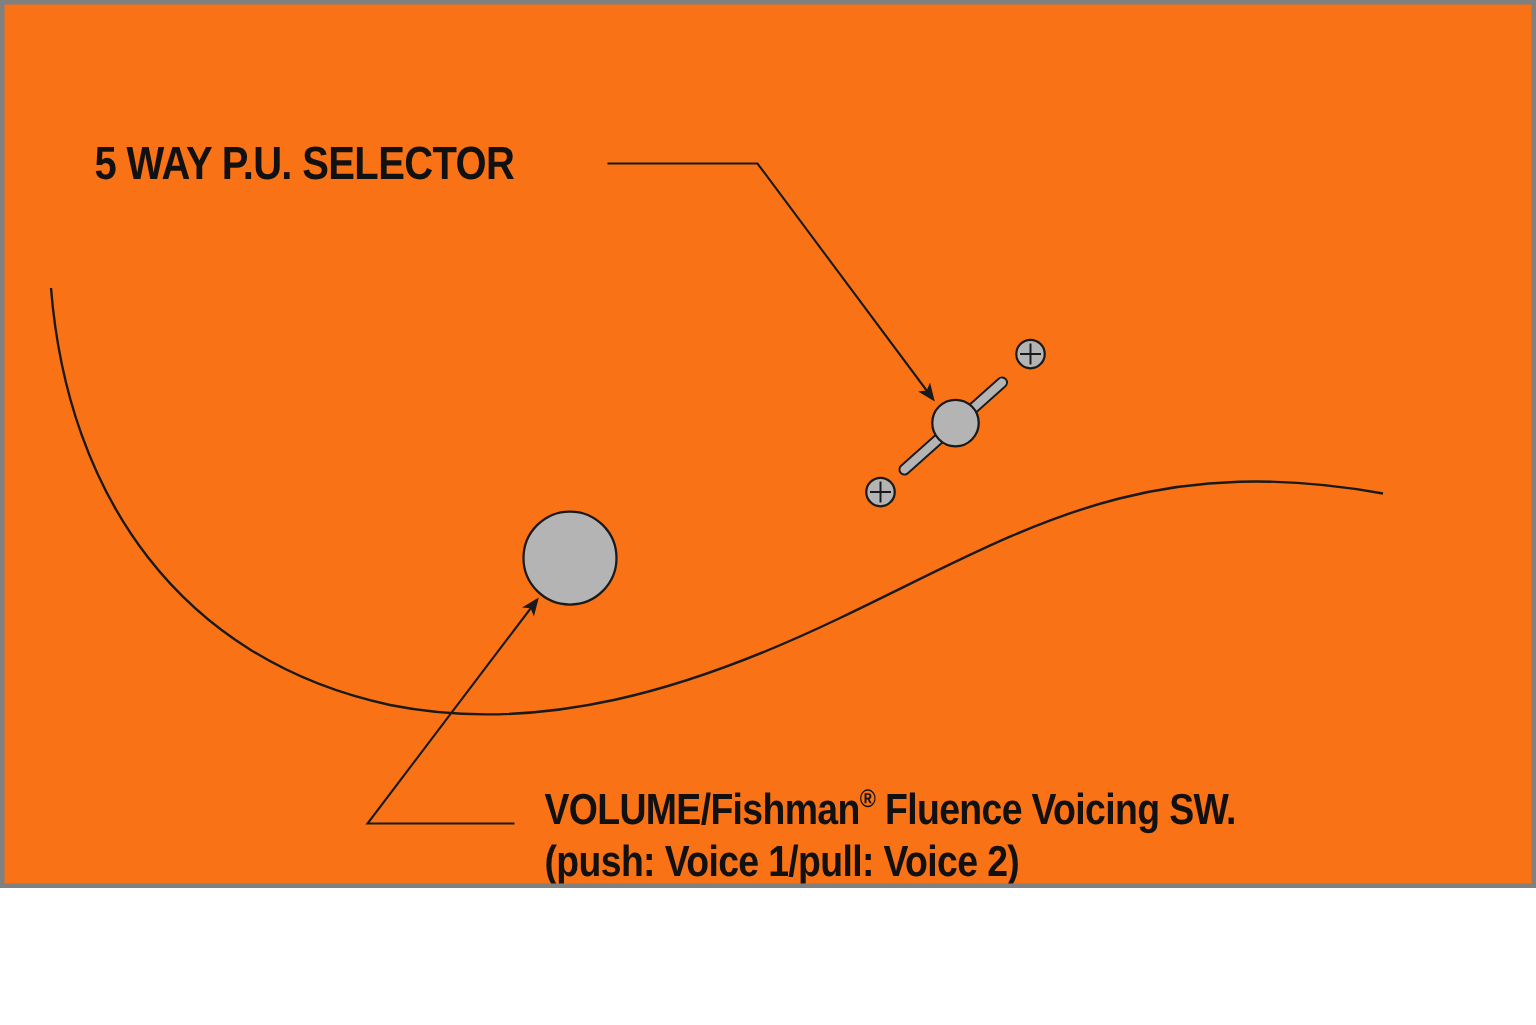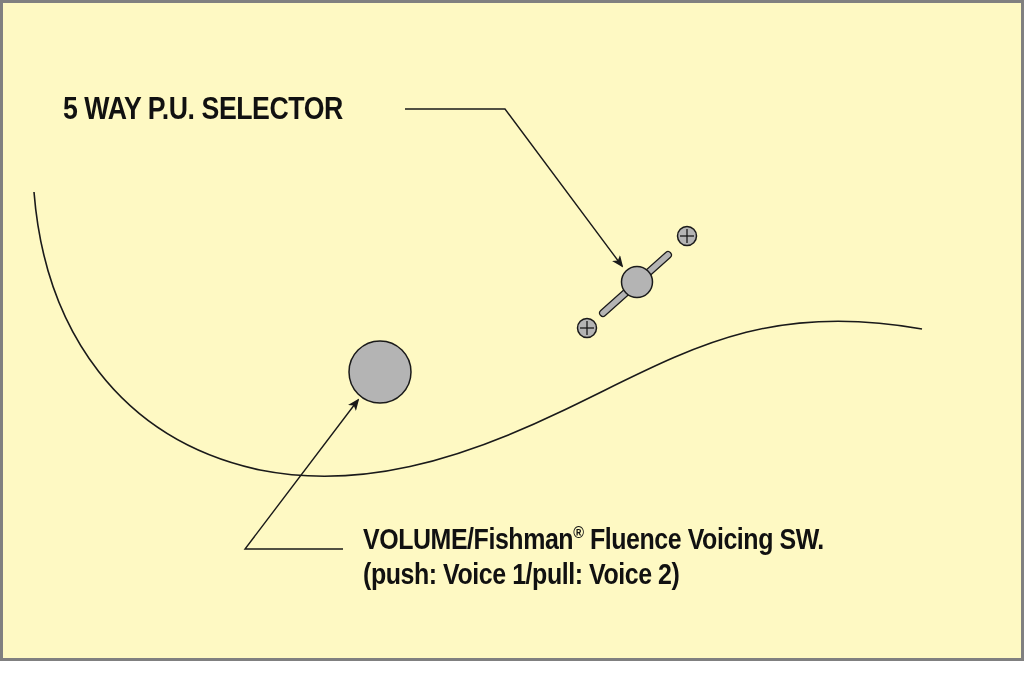--- a/index.html
+++ b/index.html
@@ -1,21 +1,21 @@
 <!DOCTYPE html>
 <html><head>
   <meta charset="utf-8">
   <style>
     html, body { margin: 0; padding: 0; background: #ffffff; }
     #stage {
       position: relative;
-      width: 1024px; height: 661px;
+      width: 1024px; height: 592px;
       box-sizing: border-box;
       border: 3px solid #808080;
-      background: #fef9c3;
+      background: #f97316;
       overflow: hidden;
     }
     svg.diagram { position: absolute; left: -3px; top: -3px; }
     .label {
       position: absolute;
       font-family: "Liberation Sans", sans-serif;
       font-weight: bold;
       color: #111111;
       white-space: nowrap;
       letter-spacing: -0.5px;

